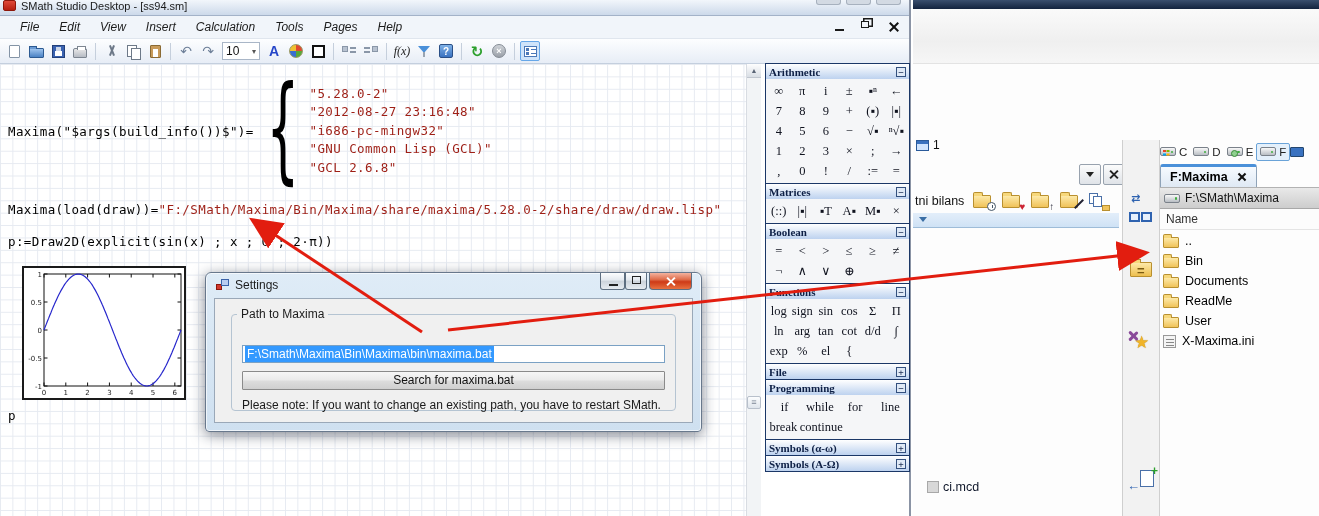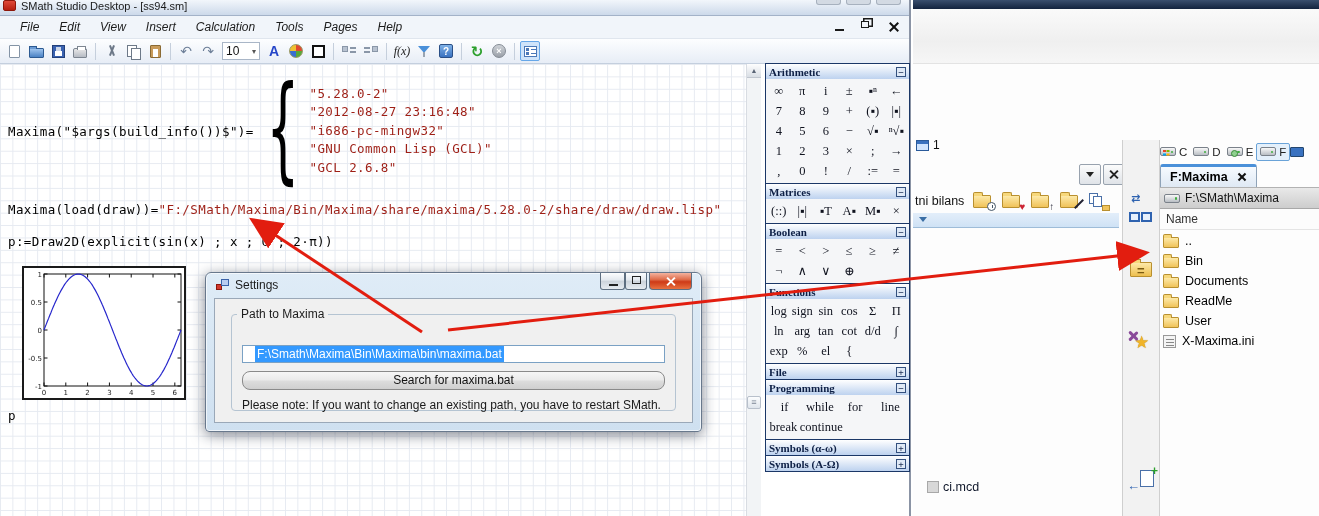--- a/index.html
+++ b/index.html
@@ -174,23 +174,23 @@
   .dlg-min{right:76px;width:25px;border-radius:0 0 3px 3px;}
   .dlg-max{right:54px;width:22px;border-radius:0 0 3px 3px;}
   .dlg-close{right:9px;width:43px;background:linear-gradient(#f3b29e,#e06e4c 40%,#ce3a17 55%,#e8703f);border-radius:0 0 4px 4px;}
   .gb-min{position:absolute;left:8px;bottom:3px;width:9px;height:2px;background:#222;}
   .gb-max{position:absolute;left:6px;top:3px;width:9px;height:8px;border:1.5px solid #222;}
   .xw1,.xw2{position:absolute;left:20px;top:3px;width:2px;height:11px;background:#fff;}
   .xw1{transform:rotate(45deg);} .xw2{transform:rotate(-45deg);}
   .dlg-client{position:absolute;left:8px;right:8px;top:25px;bottom:8px;background:#f0f0f0;border:1px solid #9aa8b8;}
   .dlg-group{position:absolute;left:16px;top:8px;right:16px;height:104px;border:1px solid #b5c4d2;border-radius:4px;}
   .dlg-group legend{font-size:12px;color:#1c1c1c;margin-left:5px;padding:0 4px;}
-  .dlg-input{position:absolute;left:10px;top:24px;right:10px;height:18px;background:#fff;border:1px solid #7aa1c4;display:flex;align-items:center;padding-left:12px;overflow:hidden;}
+  .dlg-input{position:absolute;left:10px;top:24px;right:10px;height:18px;background:#fff;border:1px solid #7aa1c4;display:flex;align-items:center;padding-left:2px;overflow:hidden;}
   .dlg-input .sel{background:#3399ff;color:#fff;font-size:12px;padding:1px 2px;white-space:nowrap;}
-  .dlg-button{position:absolute;left:10px;top:50px;right:10px;height:19px;border:1px solid #8a8a8a;border-radius:8px;background:linear-gradient(#f6f6f6,#ebebeb 45%,#dcdcdc 55%,#cfcfcf);text-align:center;font-size:12px;line-height:17px;color:#111;}
+  .dlg-button{position:absolute;left:10px;top:50px;right:10px;height:19px;border:1px solid #8a8a8a;border-radius:1px;background:linear-gradient(#f6f6f6,#ebebeb 45%,#dcdcdc 55%,#cfcfcf);text-align:center;font-size:12px;line-height:17px;color:#111;}
   .dlg-note{position:absolute;left:10px;top:77px;font-size:12px;color:#1a1a1a;white-space:nowrap;}
 
   #arrows{position:absolute;left:0;top:0;z-index:60;pointer-events:none;}
 </style>
 </head>
 <body>
 
 <div id="root">
 
   <div id="smath">

